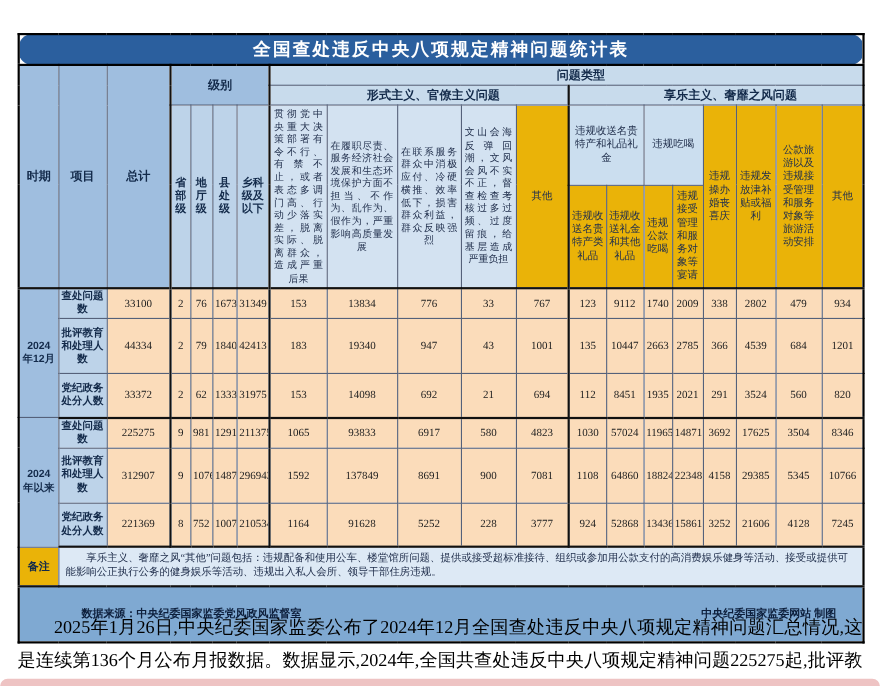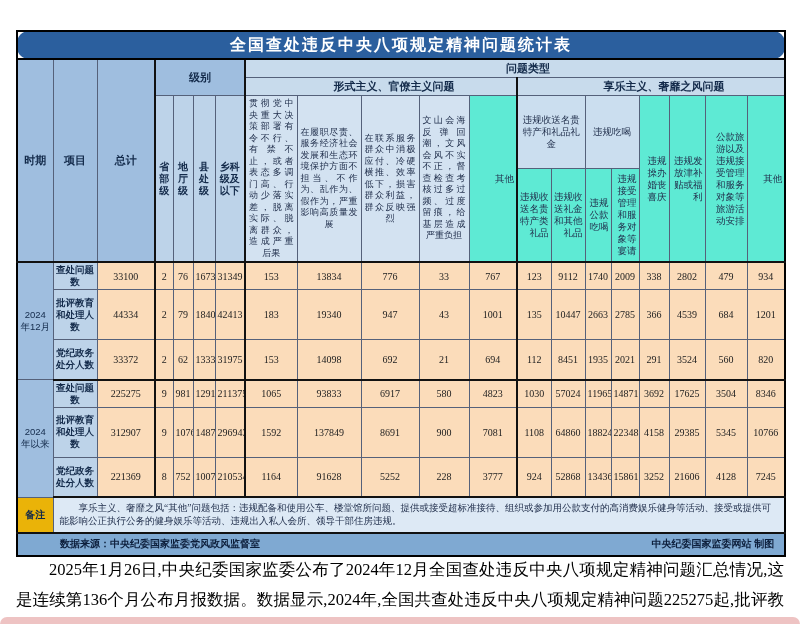--- a/index.html
+++ b/index.html
@@ -7,31 +7,31 @@
   .sheet { position:absolute; left:16px; top:30px; width:768px; }
   table { border-collapse:collapse; table-layout:fixed; width:768px; border:2px solid #000; }
   td { border:1px solid #55617a; vertical-align:middle; text-align:center; padding:1px 2px; overflow:hidden; }
   .title-cell { background:#2b5f9e; color:#ffffff; font-weight:bold; font-size:16px; letter-spacing:2px; height:24px; border-bottom:2px solid #000;border-radius:12px; }
   .grp { background:#c8dbec; font-weight:bold; font-size:11px; color:#132a4a;padding-left:28px; }
   .rowA { height:15px; } .rowB { height:16px; }
   .rowC { height:68px; } .rowD { height:86px; }
   .leftHdr { background:#9fbedf; font-weight:bold; font-size:11px; color:#132a4a; }
   .lvl { background:#bdd3e9; font-size:10px; line-height:12px; font-weight:bold; color:#132a4a; }
   .desc { background:#d3e2f1; font-size:9px; line-height:11.5px; text-align:justify; text-align-last:center; font-family:"Liberation Serif", serif; color:#22304d; padding:2px 3px; }
-  .sub { background:#5eead4; font-size:9.5px; line-height:12px; font-family:"Liberation Serif", serif; color:#22304d;text-align:right; }
+  .sub { background:#eab308; font-size:9.5px; line-height:12px; font-family:"Liberation Serif", serif; color:#22304d; }
   .subgrp { background:#cbdeef; font-size:9.5px; line-height:12px; font-family:"Liberation Serif", serif; color:#22304d;text-align:center; }
-  .period { background:#9fbedf; font-weight:normal; font-size:9.5px; line-height:12px; color:#132a4a;text-align:center; }
+  .period { background:#9fbedf; font-weight:bold; font-size:9.5px; line-height:12px; color:#132a4a;text-align:center; }
   .rlabel { background:#bdd3e9; font-weight:bold; font-size:9.5px; line-height:12px; color:#132a4a; }
   .d { background:#fbdcba; font-size:10px; font-family:"Liberation Serif", serif; color:#222; }
   .r1 { height:24px; } .r2 { height:50px;margin-left:26px; } .r3 { height:40px; }
   .bR2 { border-right:2px solid #111; }
   .bB2 { border-bottom:2px solid #111; }
   .note-label { background:#eab308; font-weight:bold; font-size:10px; color:#132a4a; height:32px; }
   .note-text { background:#dde9f5; font-size:9.5px; line-height:13px; text-align:left; font-family:"Liberation Serif", serif; color:#22304d; padding:3px 6px; text-indent:2em; }
-  .footer-cell { background:#7fa9d2; height:17px; padding:2px; border-top:2px solid #111; }
+  .footer-cell { background:#7fa9d2; height:17px; padding:16px; border-top:2px solid #111; }
   .footer-row { display:flex; justify-content:space-between; align-items:center; padding:0 8px 0 40px; height:17px; }
   .footer-row span { font-size:10px; font-weight:bold; color:#0d1f3c; }
   .caption { position:absolute; left:16px; top:538px; width:768px; font-family:"Liberation Serif", serif; font-size:16.5px; line-height:30px; color:#000; text-indent:2em; text-align:justify; }
   .pink-strip { position:absolute; left:0; top:617px; width:800px; height:7px; background:#eec3c3; border-radius:8px 8px 0 0; }
 </style>
 </head>
 <body>
 
 <div class="sheet">
 <table>

